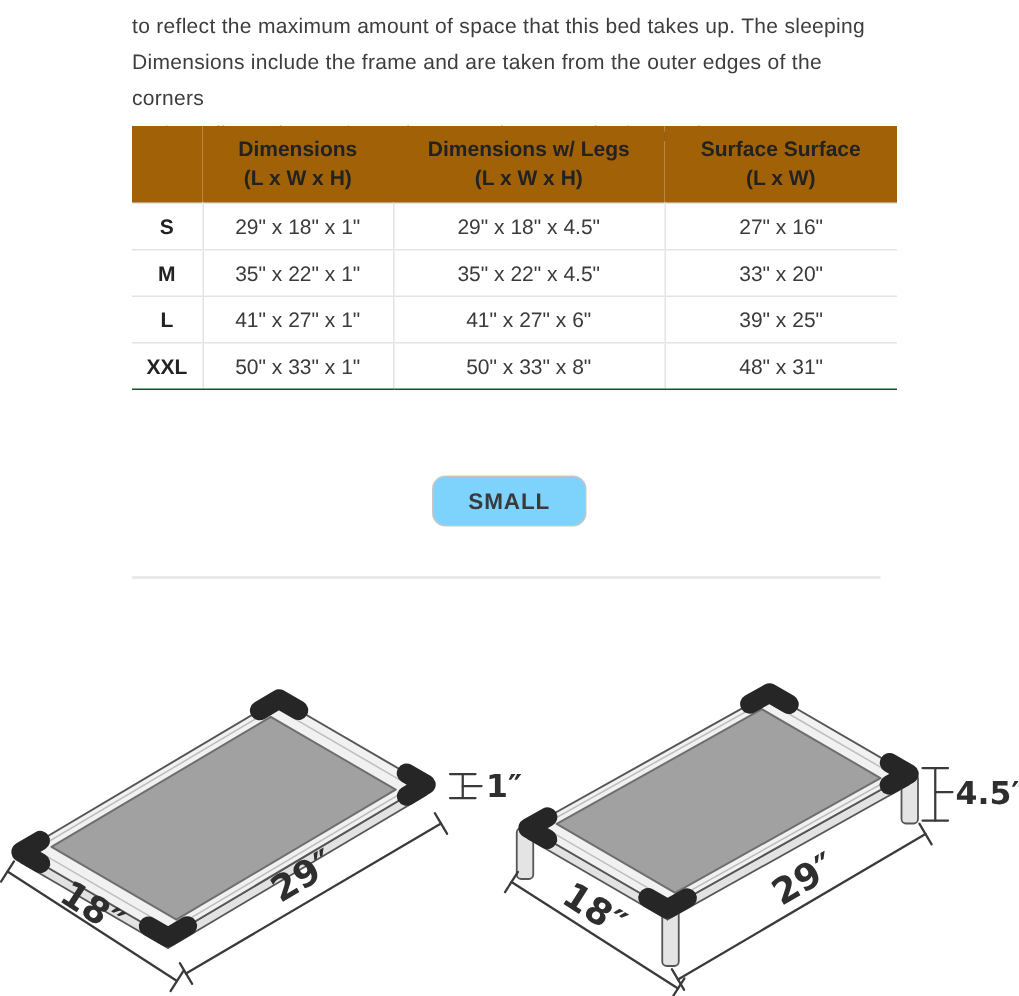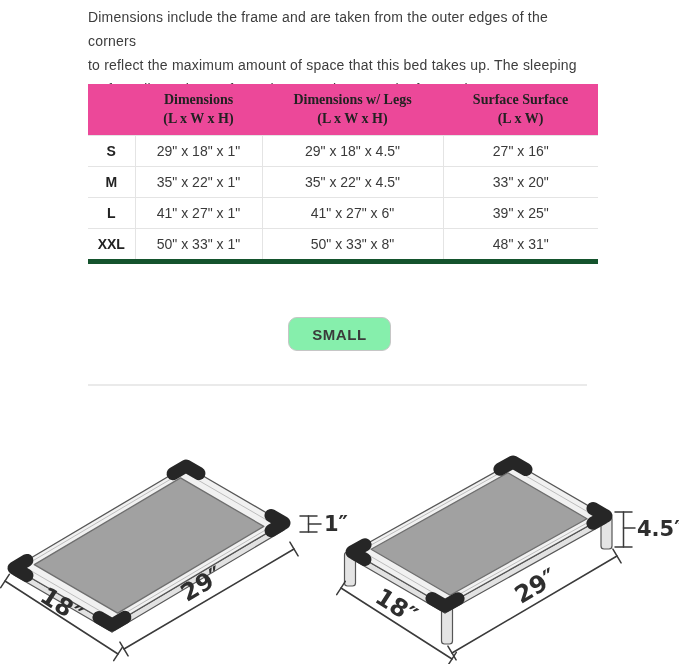--- a/index.html
+++ b/index.html
@@ -14,34 +14,34 @@
   }
   table.size-chart {
     position:absolute; left:88px; top:84px; width:510px;
     border-collapse:collapse; table-layout:fixed;
   }
   table.size-chart col.c-size { width:47px; }
   table.size-chart col.c-dims { width:127px; }
   table.size-chart col.c-legs { width:181px; }
   table.size-chart col.c-surf { width:155px; }
   table.size-chart thead th {
-    background:#ec4899; font-size:14px; font-weight:bold; color:#222;
-    text-align:center; line-height:19px; padding:6px 0 7px 0;font-family:Liberation Serif, serif;
+    background:#a16207; font-size:14px; font-weight:bold; color:#222;
+    text-align:center; line-height:19px; padding:6px 0 7px 0;
   }
   table.size-chart tbody td {
     font-size:14px; color:#3a3a3a; text-align:center; height:30px;
     border-top:1px solid #e4e4e4; border-right:1px solid #e4e4e4;
     white-space:nowrap; padding:0;
   }
   table.size-chart tbody td:last-child { border-right:none; }
-  table.size-chart tbody tr:last-child td { border-bottom:5px solid #14532d; }
+  table.size-chart tbody tr:last-child td { border-bottom:1px solid #14532d; }
   table.size-chart tbody td.size-cell { font-weight:bold; color:#222; }
   .size-button {
     position:absolute; left:288px; top:317px; width:103px; height:34px;
-    background:#86efac; border:1.5px solid #c6c6c6; border-radius:9px;
+    background:#7dd3fc; border:1.5px solid #c6c6c6; border-radius:9px;
     font-family:"Liberation Sans", sans-serif;
     font-size:15px; font-weight:bold; letter-spacing:0.6px; color:#3a3a3a;
     display:flex; align-items:center; justify-content:center; cursor:pointer;
   }
   .divider {
     position:absolute; left:88px; top:384px; width:499px; height:2px;
     background:#eaeaea;
   }
   svg.diagrams { position:absolute; left:0; top:400px; }
   .rail-top  { fill:#f1f1f1; stroke:#565656; stroke-width:1.3; stroke-linejoin:round; }
@@ -54,22 +54,22 @@
   .dim-label {
     font-family:"DejaVu Sans", sans-serif; font-weight:bold; fill:#2e2e2e;
   }
   .dim-label.big { font-size:24px; }
   .dim-label.small { font-size:21px; }
 </style>
 </head>
 <body>
 
 <div class="intro">
+  <div>to reflect the maximum amount of space that this bed takes up. The sleeping</div>
   <div>Dimensions include the frame and are taken from the outer edges of the corners</div>
-  <div>to reflect the maximum amount of space that this bed takes up. The sleeping</div>
   <div>surface dimensions refer to the space between the frame pieces.</div>
 </div>
 
 <table class="size-chart">
   <colgroup>
     <col class="c-size">
       <col class="c-dims">
       <col class="c-legs">
       <col class="c-surf">
   </colgroup>

